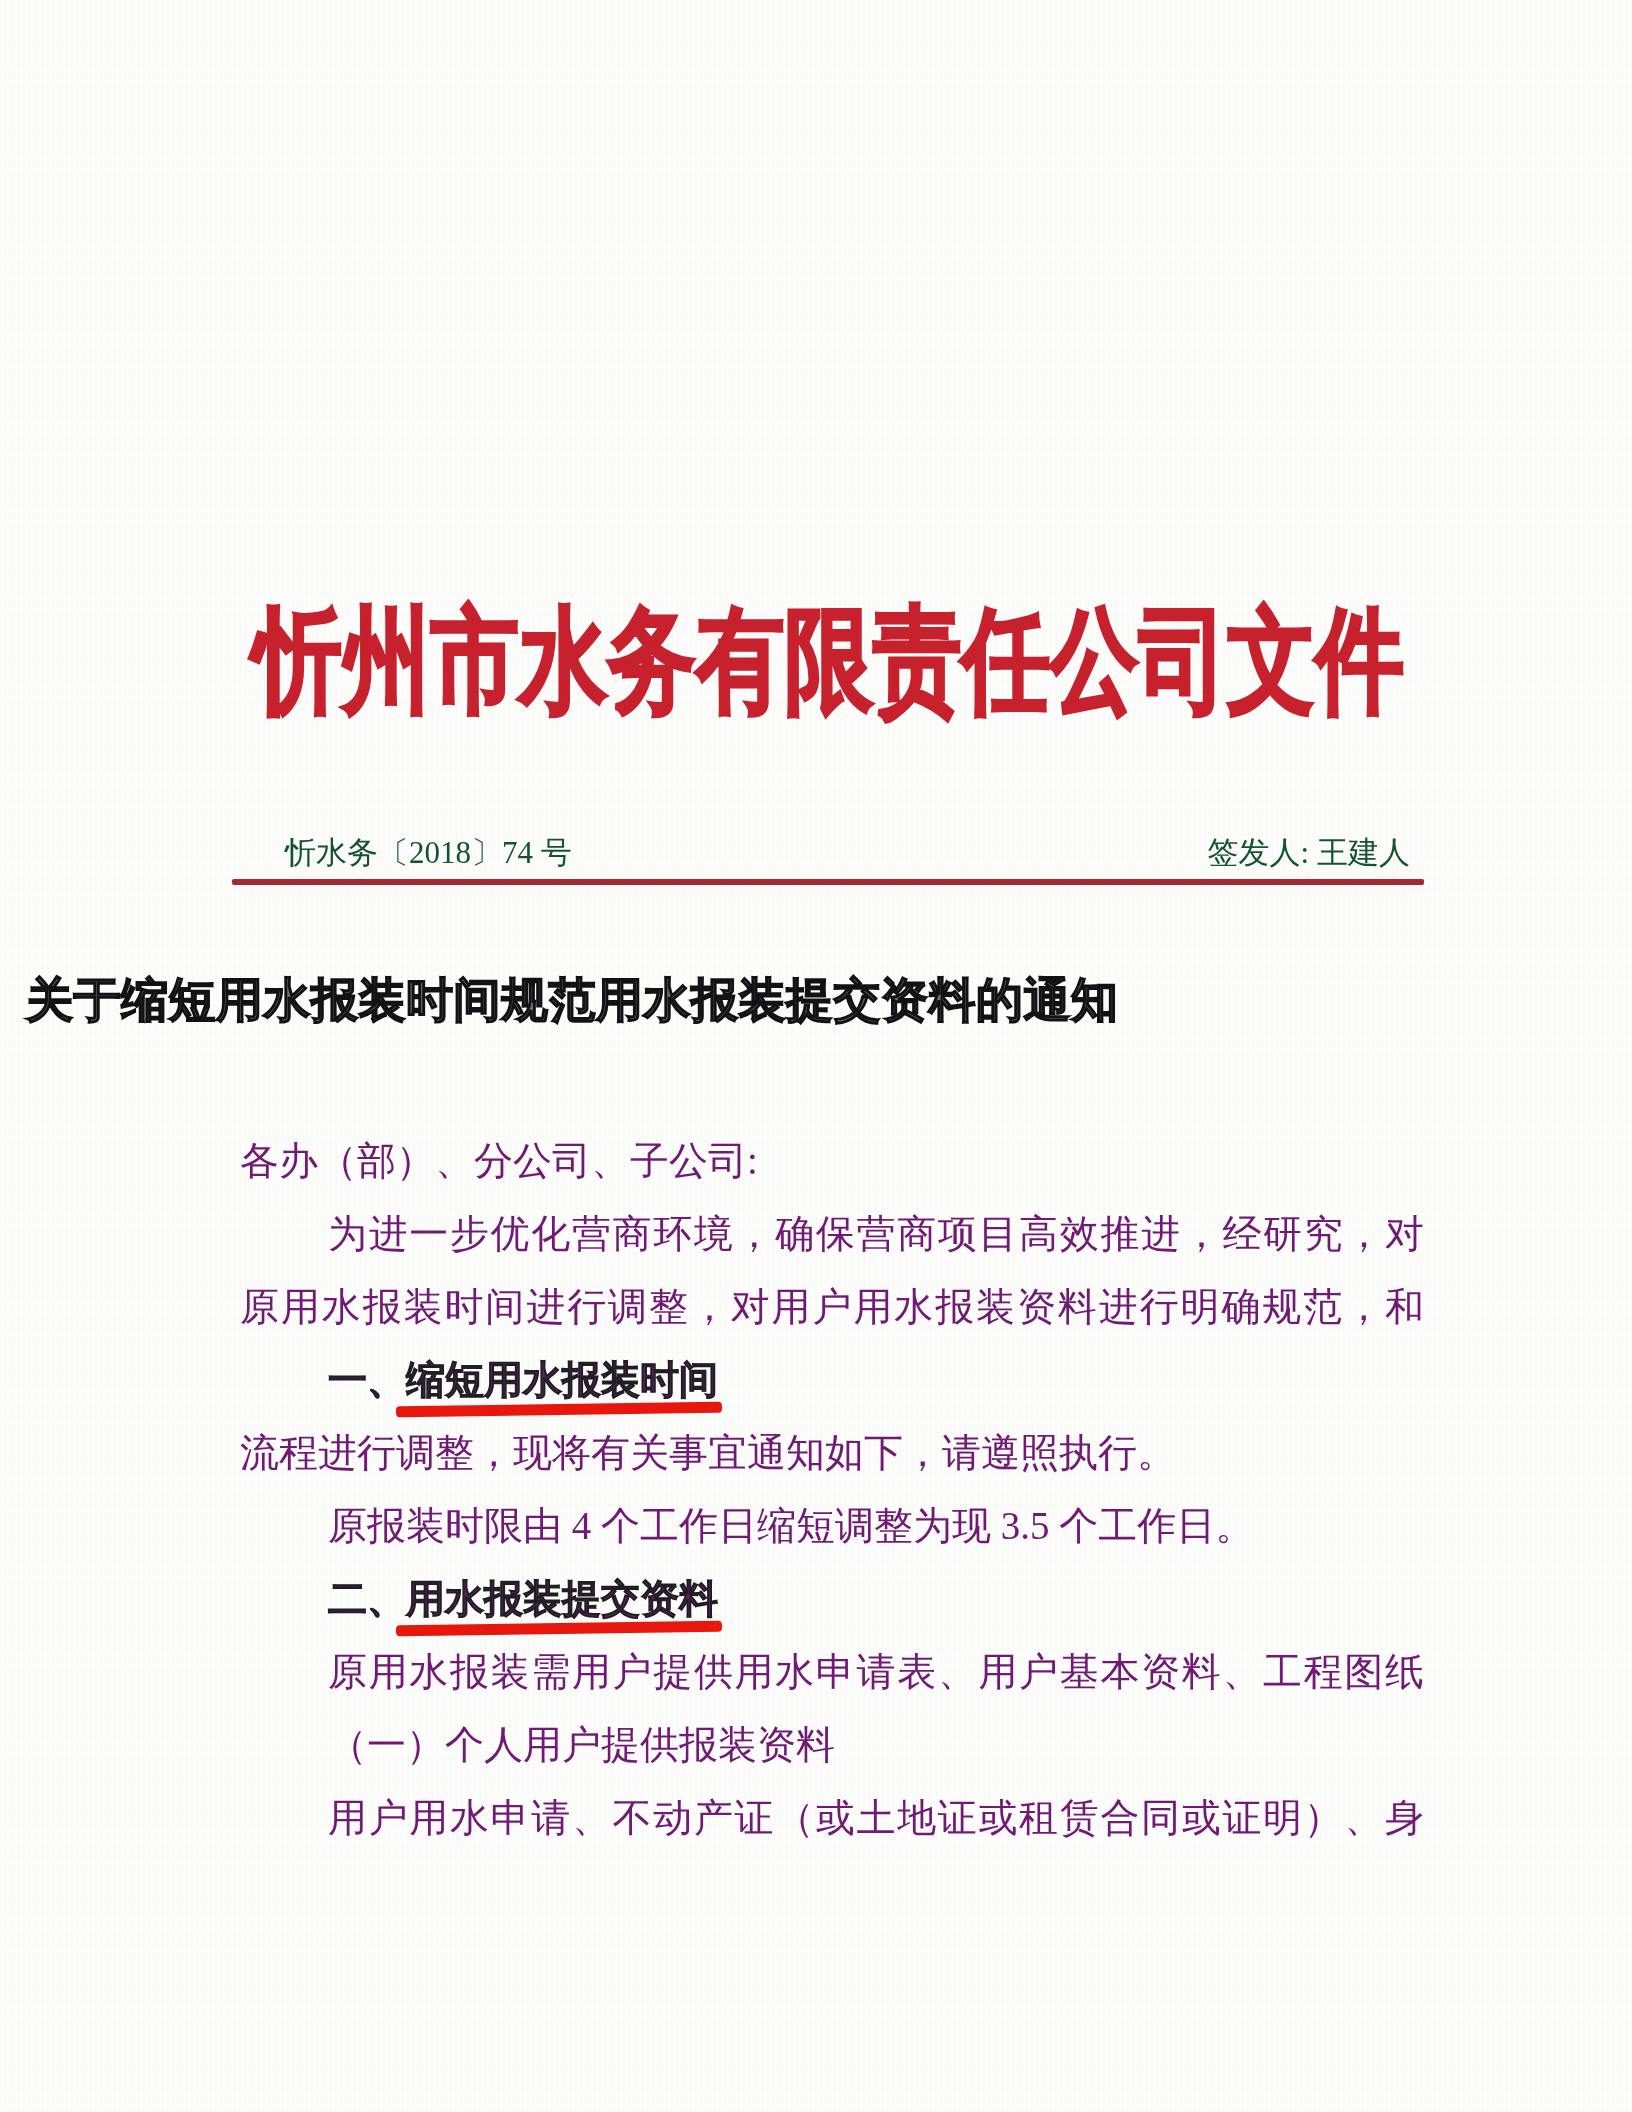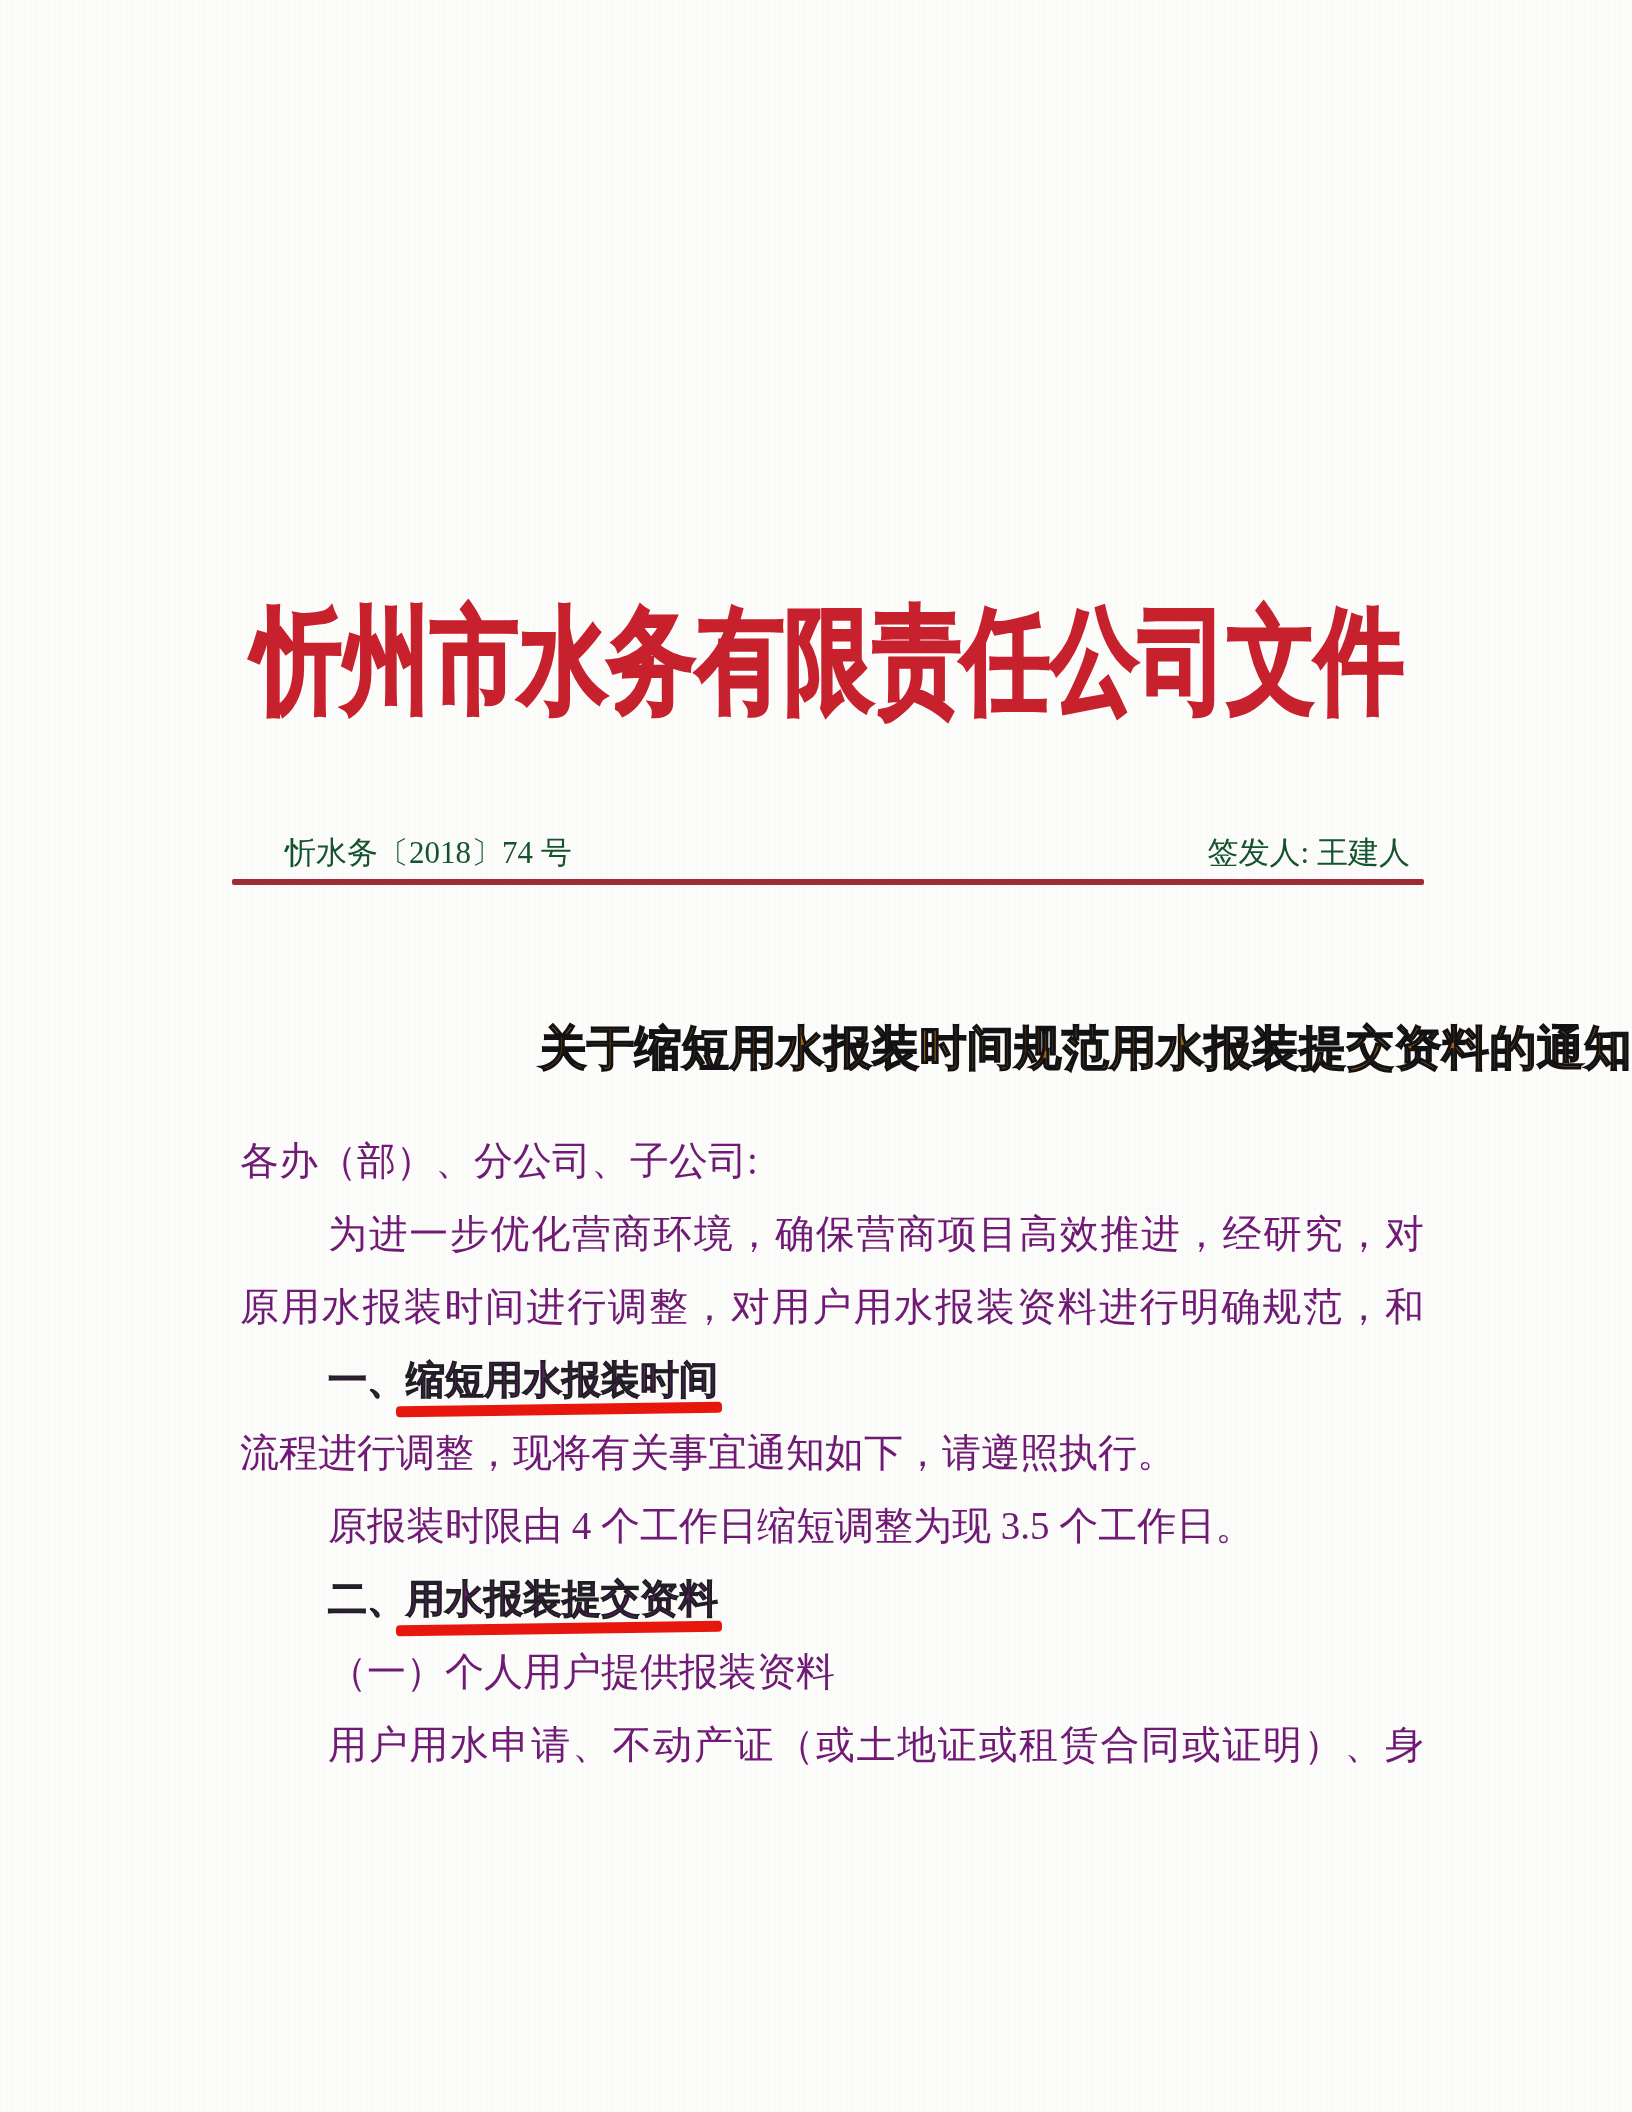--- a/index.html
+++ b/index.html
@@ -40,27 +40,26 @@
   
   .red-rule {
     position:absolute; top:879px; left:232px; width:1192px; height:6px;
     background:#9e2b36;
     border-radius:2px;
   }
 
   
   .doc-title {
     position:absolute; top:969px; left:26px; right:0;
-    text-align:right;
+    text-align:left;
     font-size:47px; line-height:62px; font-weight:900;
-    color:#a16207;
+    color:#737373;
     -webkit-text-stroke:1.5px #121215;
     letter-spacing:0.5px;
     white-space:nowrap;
-    margin-top:48px;
   }
 
   
   .body-block {
     position:absolute; top:1124px; left:240px; width:1184px;
     font-size:39px;
     color:#701a75;
   }
   .line { height:73px; line-height:73px; }
   .indent { padding-left:88px; }
@@ -106,19 +105,20 @@
   </div>
 
   <div class="line">流程进行调整，现将有关事宜通知如下，请遵照执行。</div>
 
   <div class="line indent">原报装时限由 4 个工作日缩短调整为现 3.5 个工作日。</div>
 
   <div class="line indent heading">
     <span>二、</span><span class="u">用水报装提交资料</span>
   </div>
 
+  <div class="line indent justify">原用水报装需用户提供用水申请表、用户基本资料、工程图纸</div>
 
 
   <div class="line indent">（一）个人用户提供报装资料</div>
 
   <div class="line indent justify">用户用水申请、不动产证（或土地证或租赁合同或证明）、身</div>
 
 </div>
 
 </body></html>

